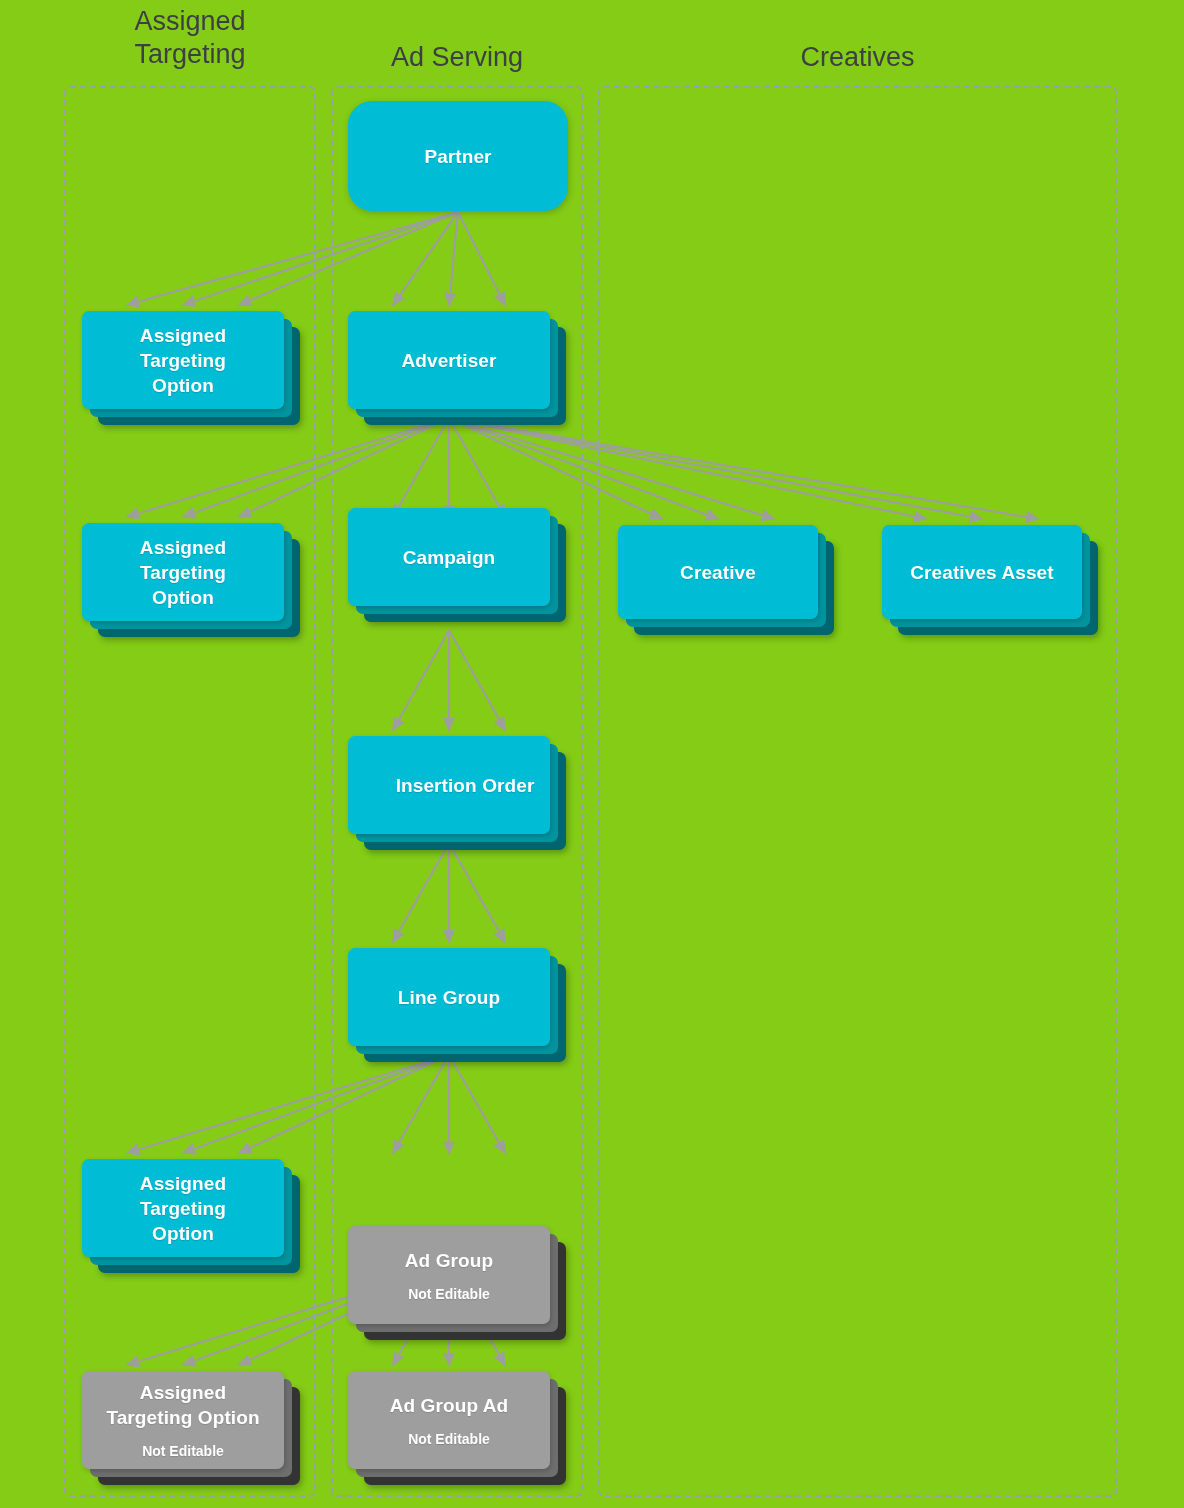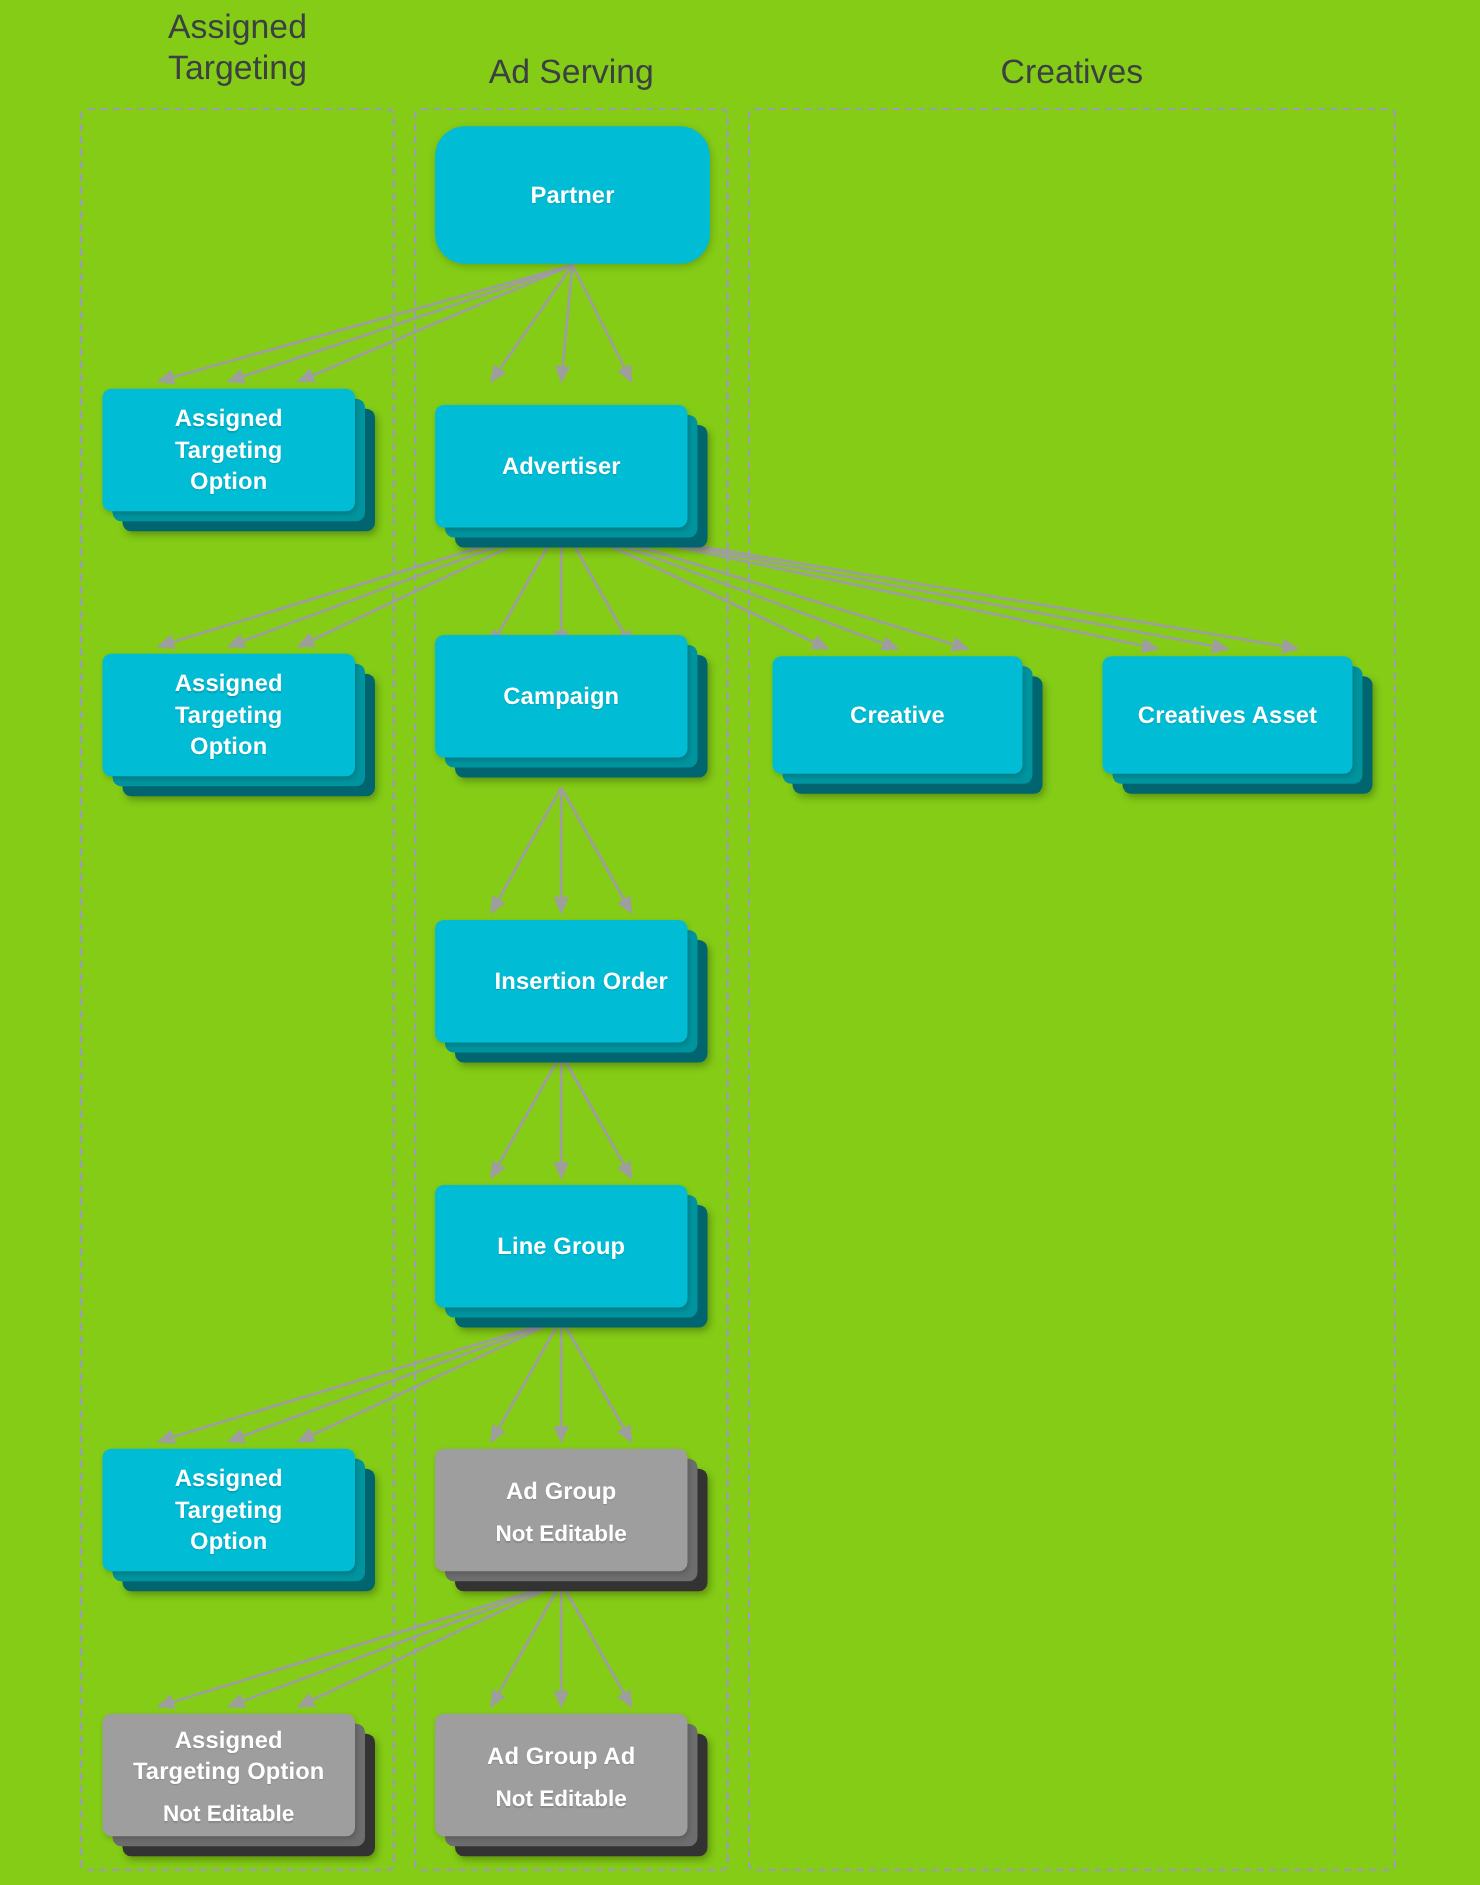--- a/index.html
+++ b/index.html
@@ -97,21 +97,21 @@
     line-height: 25px;
     text-align: center;
     white-space: pre-line;
     letter-spacing: 0.1px;
     text-shadow: 0 1px 1px rgba(0,0,0,0.14);
     padding: 0 8px;
   }
   .node-sub {
     color: #ffffff;
     font-weight: bold;
-    font-size: 18px;
+    font-size: 14px;
     line-height: 18px;
     text-align: center;
     margin-top: 12px;
     text-shadow: 0 1px 1px rgba(0,0,0,0.14);
   }
 </style>
 </head>
 <body>
 
 <div id="canvas">
@@ -180,21 +180,21 @@
       </div>
       <div class="node cyan" style="left: 82px; top: 311px; width: 222px; height: 118px;">
         <div class="card l3" style="width: 202px; height: 98px;"></div>
         <div class="card l2" style="width: 202px; height: 98px;"></div>
         <div class="card l1" style="width: 202px; height: 98px;">
           <div class="node-title">Assigned
 Targeting
 Option</div>
         </div>
       </div>
-      <div class="node cyan" style="left: 348px; top: 324px; width: 222px; height: 118px;">
+      <div class="node cyan" style="left: 348px; top: 311px; width: 222px; height: 118px;">
         <div class="card l3" style="width: 202px; height: 98px;"></div>
         <div class="card l2" style="width: 202px; height: 98px;"></div>
         <div class="card l1" style="width: 202px; height: 98px;">
           <div class="node-title">Advertiser</div>
         </div>
       </div>
       <div class="node cyan" style="left: 82px; top: 523px; width: 222px; height: 118px;">
         <div class="card l3" style="width: 202px; height: 98px;"></div>
         <div class="card l2" style="width: 202px; height: 98px;"></div>
         <div class="card l1" style="width: 202px; height: 98px;">
@@ -240,21 +240,21 @@
       </div>
       <div class="node cyan" style="left: 82px; top: 1159px; width: 222px; height: 118px;">
         <div class="card l3" style="width: 202px; height: 98px;"></div>
         <div class="card l2" style="width: 202px; height: 98px;"></div>
         <div class="card l1" style="width: 202px; height: 98px;">
           <div class="node-title">Assigned
 Targeting
 Option</div>
         </div>
       </div>
-      <div class="node gray" style="left: 348px; top: 1159px; width: 222px; height: 114px;">
+      <div class="node gray" style="left: 348px; top: 1226px; width: 222px; height: 114px;">
         <div class="card l3" style="width: 202px; height: 98px;"></div>
         <div class="card l2" style="width: 202px; height: 98px;"></div>
         <div class="card l1" style="width: 202px; height: 98px;">
           <div class="node-title">Ad Group</div>
           <div class="node-sub">Not Editable</div>
         </div>
       </div>
       <div class="node gray" style="left: 82px; top: 1371px; width: 222px; height: 118px;">
         <div class="card l3" style="width: 202px; height: 98px;"></div>
         <div class="card l2" style="width: 202px; height: 98px;"></div>

